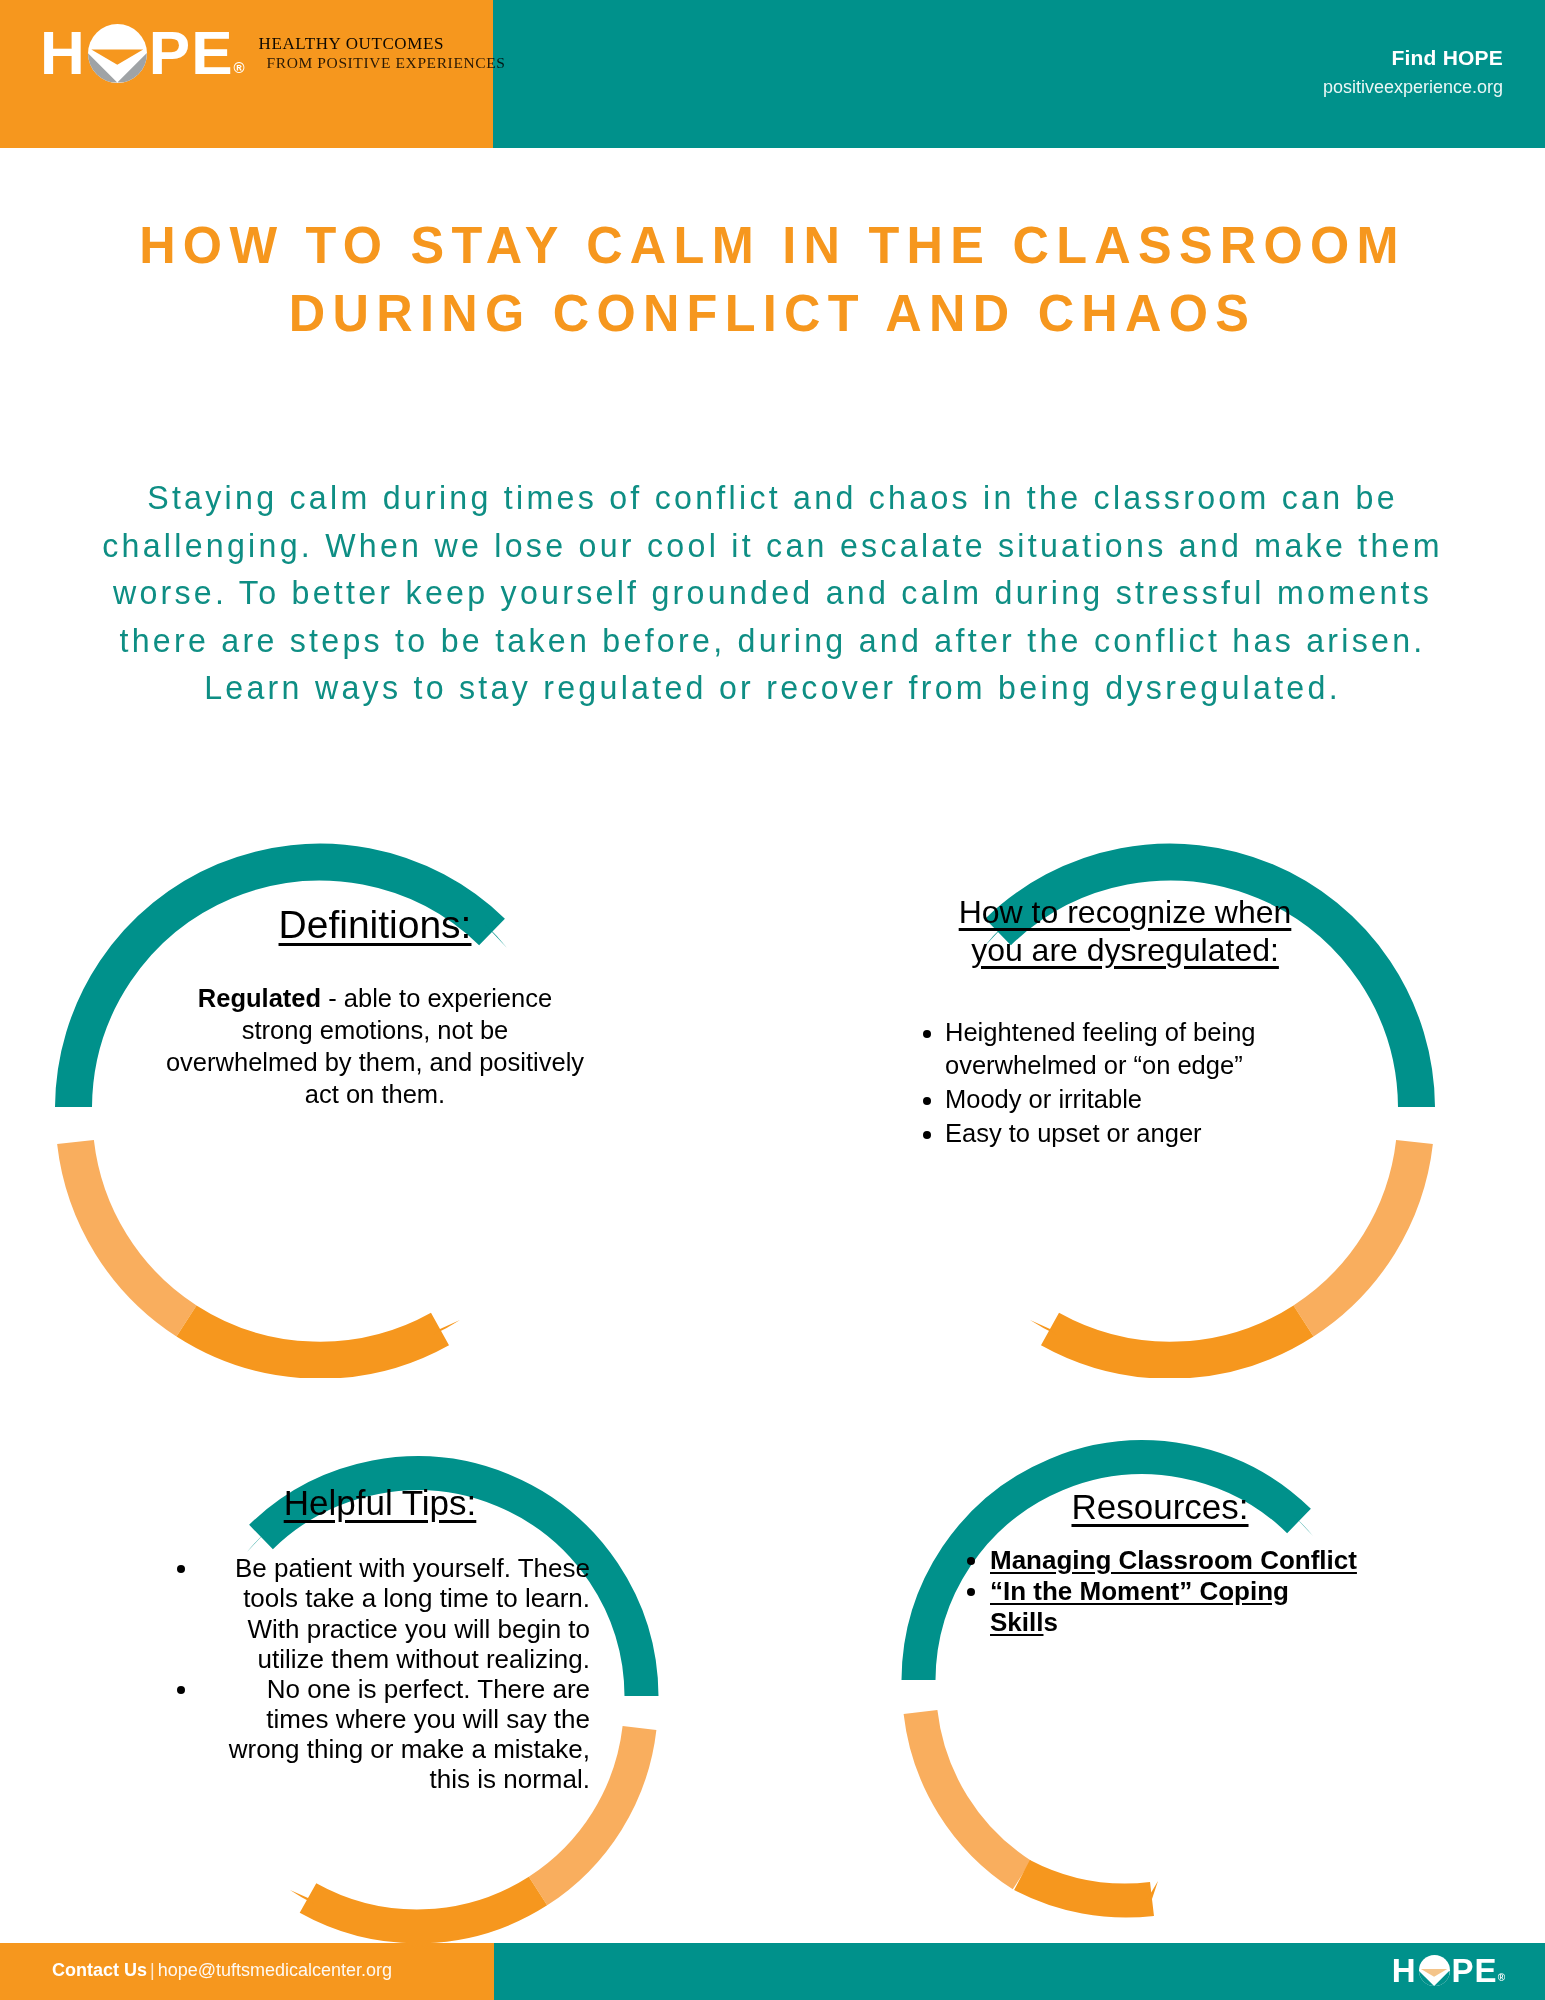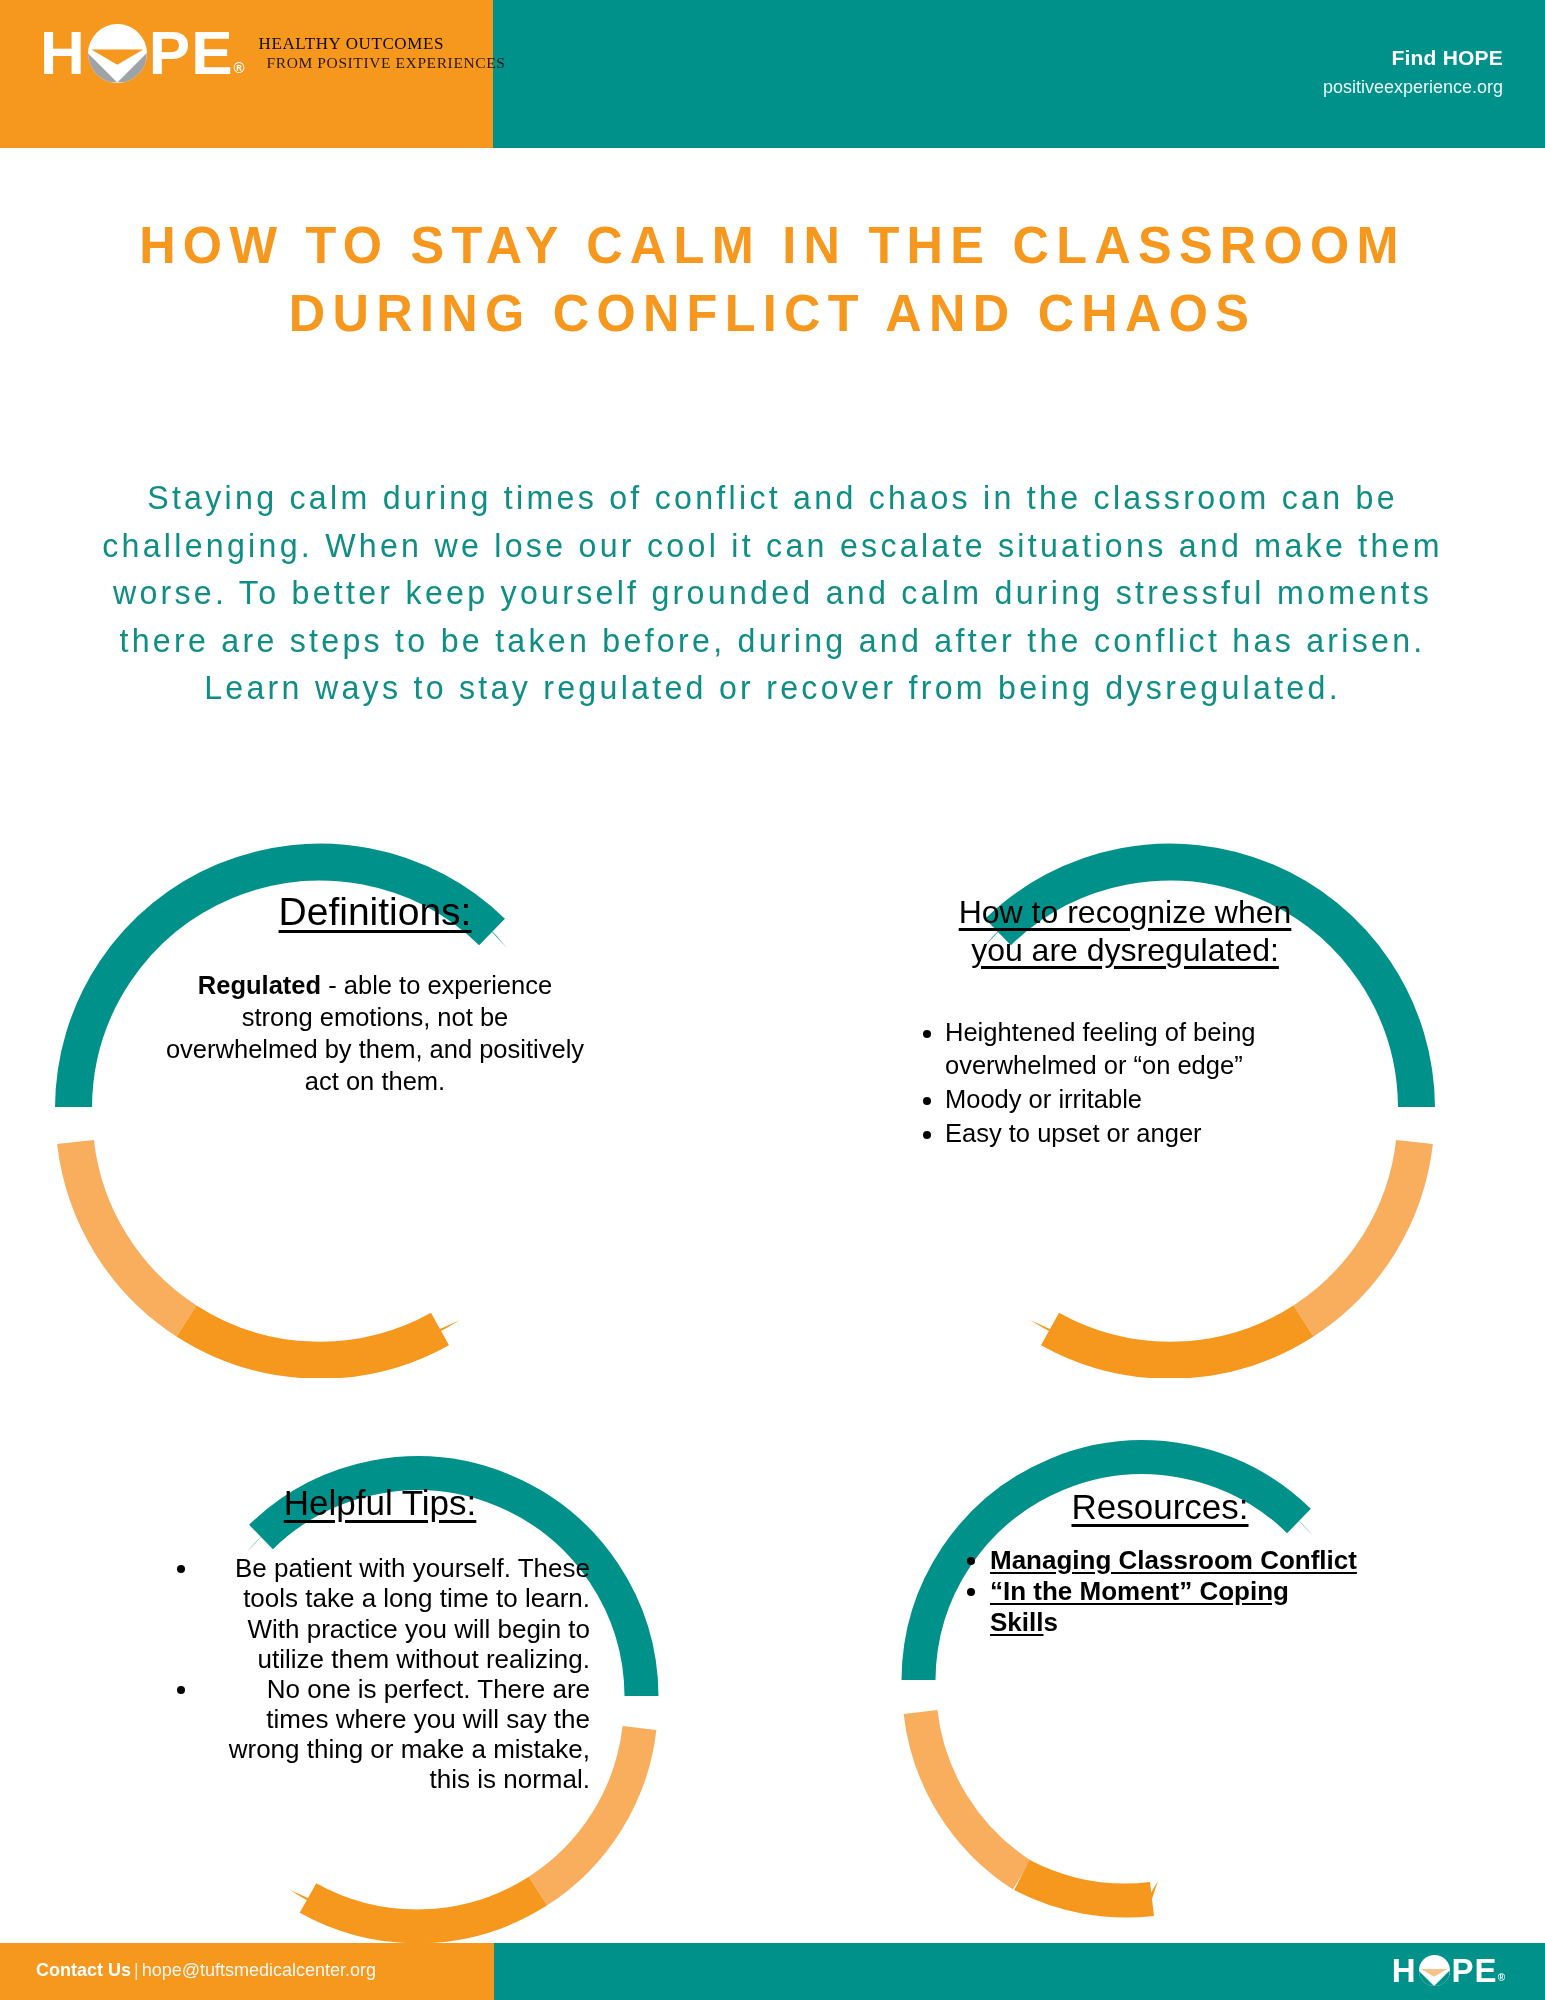--- a/index.html
+++ b/index.html
@@ -69,21 +69,21 @@
   .c-body ul{margin:0;padding-left:30px;list-style:disc;}
   .c-body li{margin:0;}
   .u{text-decoration:underline;text-underline-offset:3px;}
   .b{font-weight:700;}
 
   
   #circle1{left:55px;top:808px;width:530px;height:570px;}
   #circle1 .c-head{font-size:39px;margin-bottom:34px;}
   #circle1 .c-body{font-size:25.5px;line-height:1.26;text-align:center;}
   #circle1 .c-body p+p{margin-top:32px;}
-  #c1-content{left:110px;top:81px;width:420px;}
+  #c1-content{left:110px;top:94px;width:420px;}
 
   
   #circle2{left:905px;top:808px;width:530px;height:570px;}
   #circle2 .c-head{font-size:32px;margin-bottom:46px;text-align:center;}
   #circle2 .c-body{font-size:25.5px;line-height:1.33;text-align:left;}
   #c2-content{left:10px;top:86px;width:420px;}
 
   
   #circle3{left:180px;top:1424px;width:480px;height:520px;}
   #circle3 .c-head{font-size:35px;margin-bottom:30px;}
@@ -92,21 +92,21 @@
 
   
   #circle4{left:900px;top:1408px;width:480px;height:520px;}
   #circle4 .c-head{font-size:35px;margin-bottom:18px;}
   #circle4 .c-body{font-size:26px;line-height:1.18;text-align:left;font-weight:700;}
   #c4-content{left:60px;top:78px;width:400px;}
 
   
   .footer{position:absolute;left:0;bottom:0;width:1545px;height:57px;background:#00918B;}
   .footer-orange{position:absolute;left:0;top:0;width:494px;height:57px;background:#F6971E;}
-  .footer-text{position:absolute;left:36px;top:17px;color:#ffffff;font-size:18px;white-space:nowrap;}
+  .footer-text{position:absolute;left:52px;top:17px;color:#ffffff;font-size:18px;white-space:nowrap;}
   .footer-text .fb{font-weight:700;}
   .footer-text .fsep{opacity:.8;margin:0 3px;}
   .footer-text .fmail{font-weight:400;opacity:.95;}
   .footer-logo{position:absolute;right:40px;top:11px;display:flex;align-items:center;}
   .footer-logo .logo-letter{font-size:33px;}
   .footer-logo .logo-o{width:31px;height:31px;}
   .footer-logo .logo-o .gray-l,.footer-logo .logo-o .gray-r{background:#00918B;}
   .footer-logo .logo-o .bowl{background:#F4C48A;}
   .footer-logo .logo-reg{font-size:10px;margin-bottom:4px;}
 </style>

